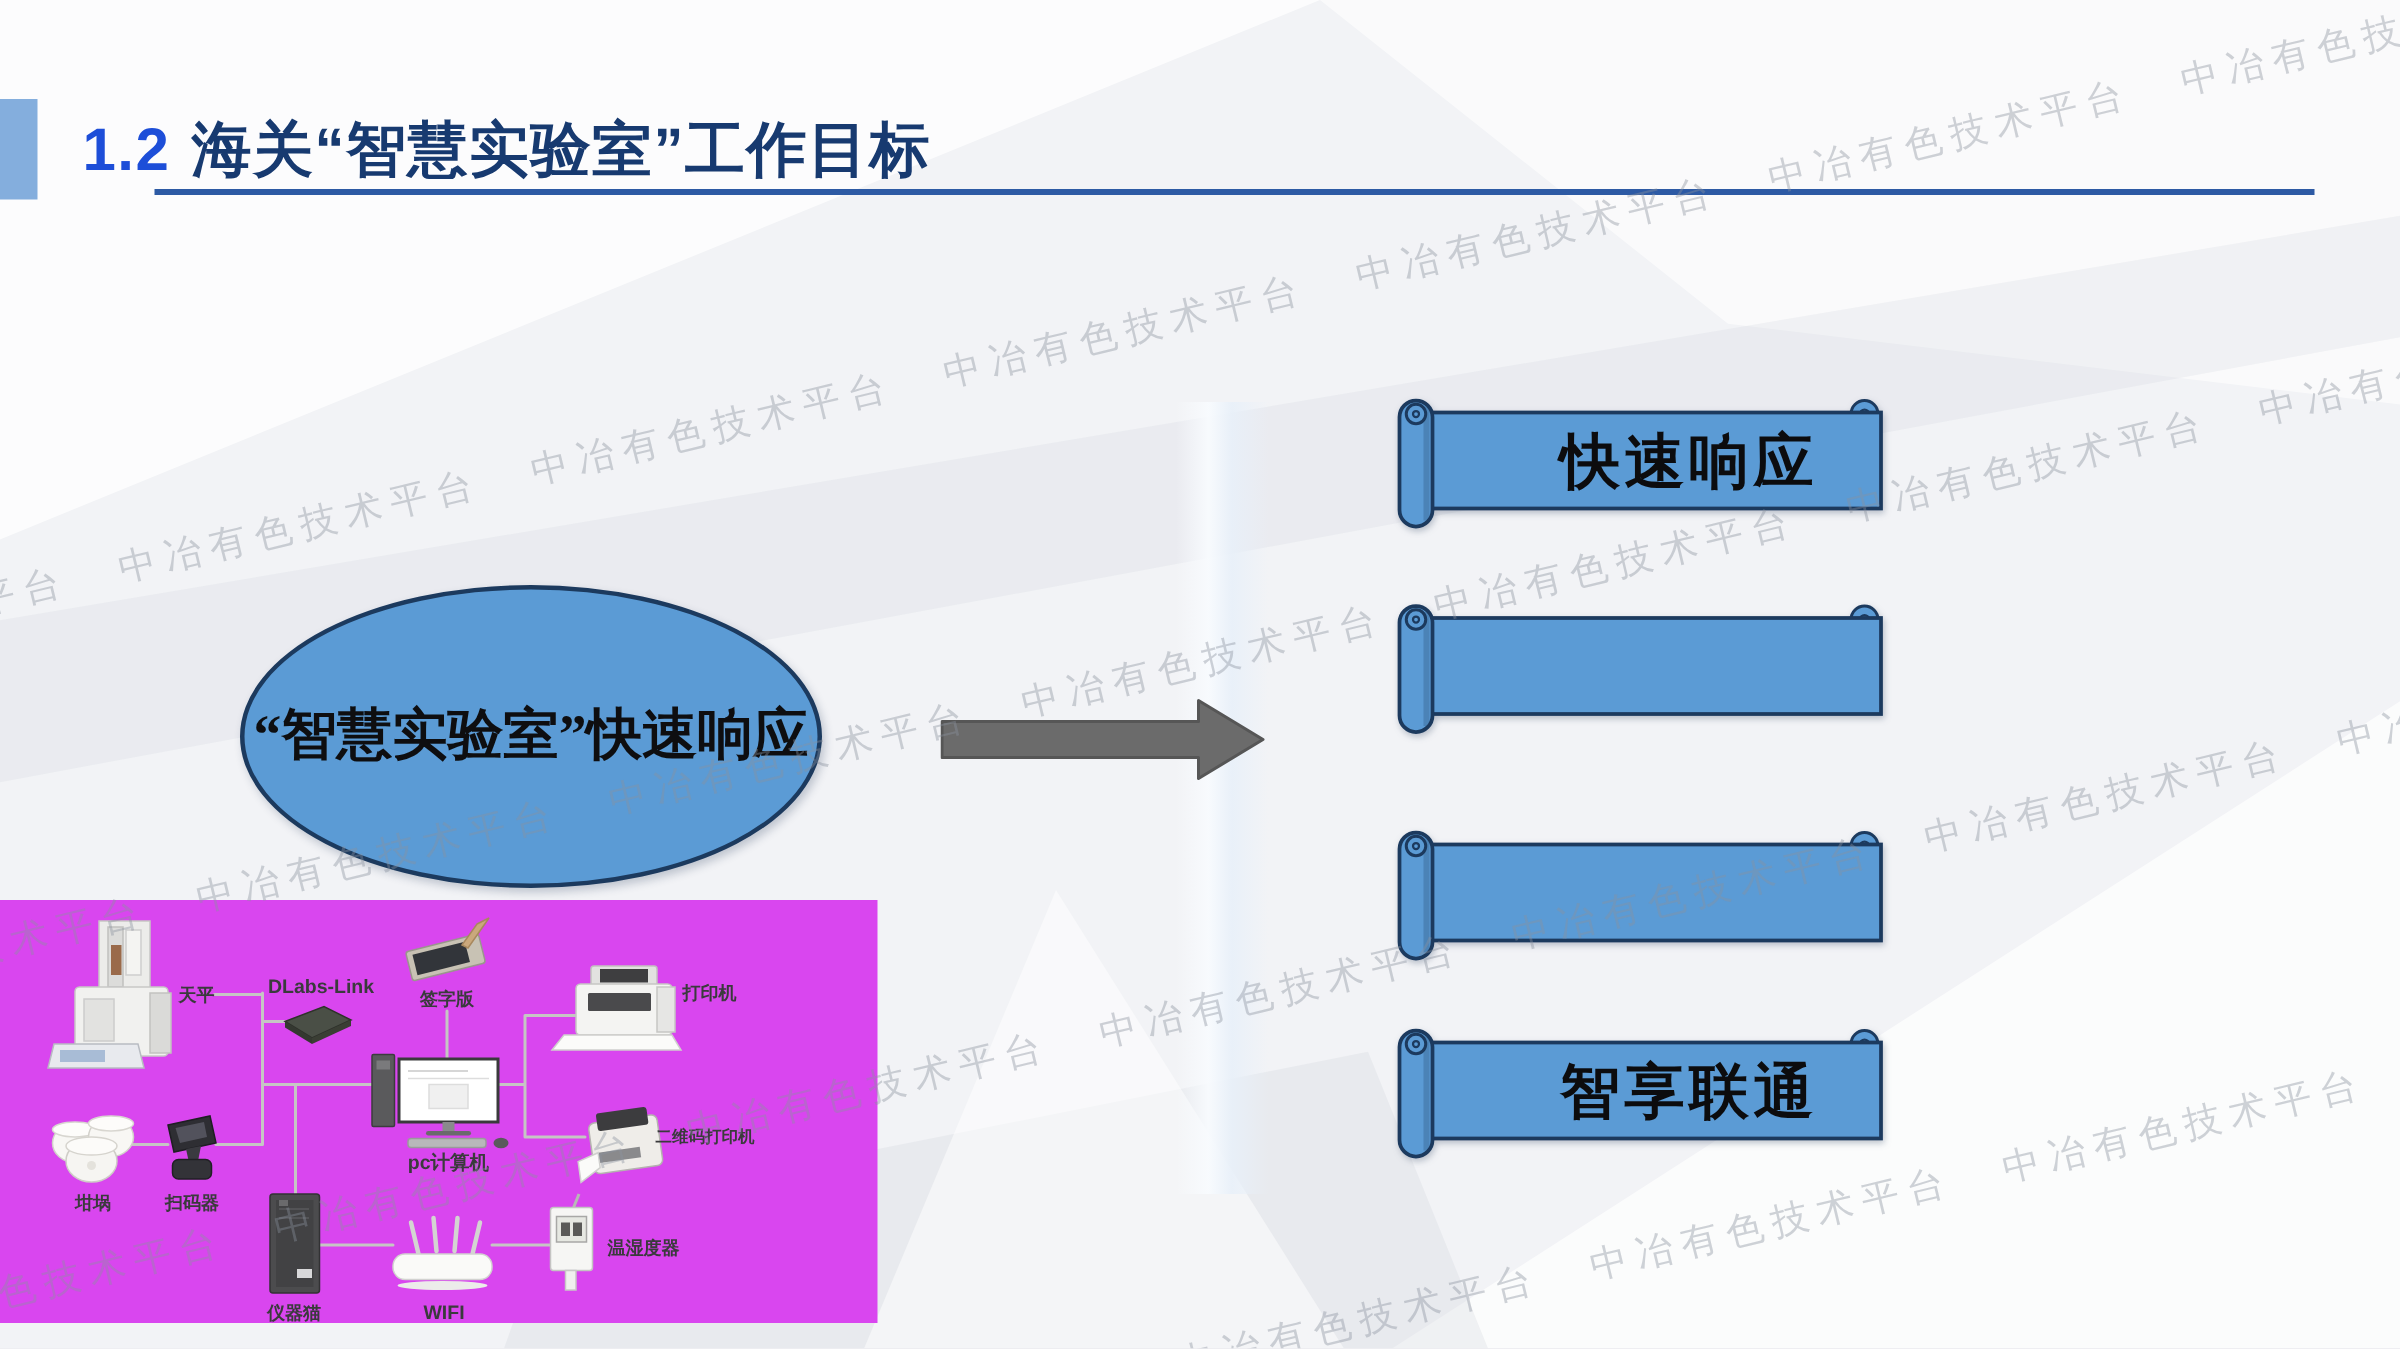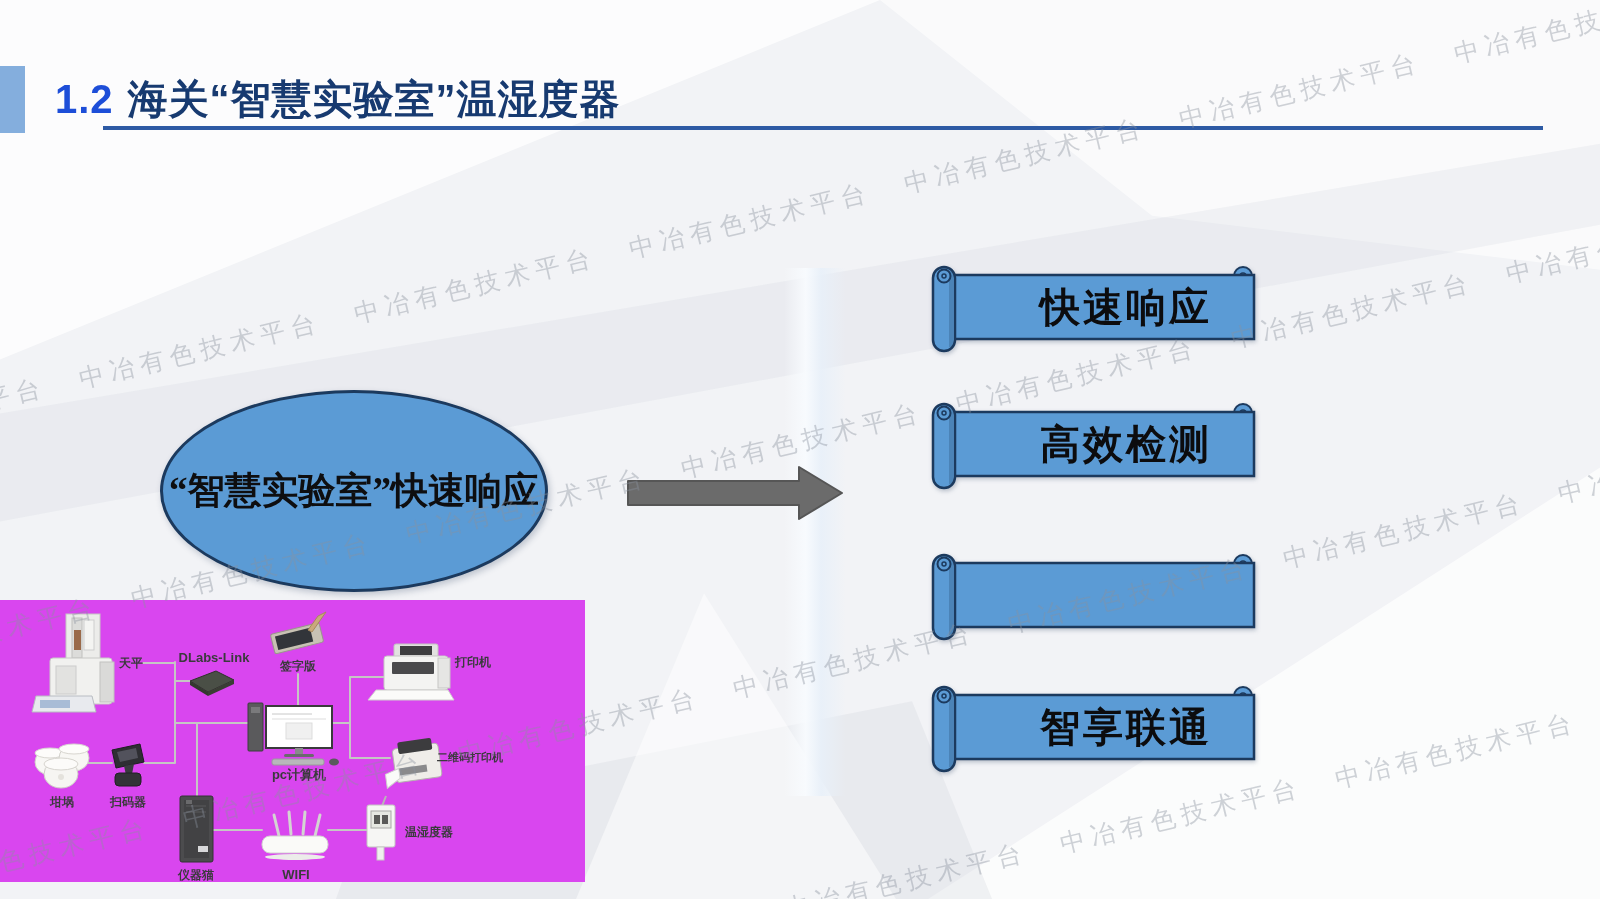--- a/index.html
+++ b/index.html
@@ -78,21 +78,21 @@
   <div class="bgpoly p1"></div>
   <div class="bgpoly p2"></div>
   <div class="bgpoly p3"></div>
   <div class="bgpoly p4"></div>
   <div class="bgpoly p5"></div>
   <div class="bgpoly p6"></div>
   <div class="light-strip"></div>
 
   <div class="left-bar"></div>
   <div class="title">
-    <span class="num">1.2</span><span class="txt">海关“智慧实验室”温湿度器</span>
+    <span class="num">1.2</span><span class="txt">海关“智慧实验室”工作目标</span>
   </div>
   <div class="title-rule"></div>
 
   <div class="ellipse">
     <div class="eline">“智慧实验室”</div>
     <div class="eline">快速响应</div>
   </div>
 
   <div class="arrow">
     <svg width="218" height="54" viewBox="0 0 218 54">
@@ -116,21 +116,20 @@
   <div class="banner b2">
     <svg width="332" height="95" viewBox="0 0 332 95">
       <circle cx="313" cy="14" r="9" fill="#5b9bd5" stroke="#1c3a5e" stroke-width="2"></circle>
       <circle cx="313" cy="14" r="3" fill="none" stroke="#1c3a5e" stroke-width="1.5"></circle>
       <rect x="16" y="13" width="308" height="64" fill="#5b9bd5" stroke="#1c3a5e" stroke-width="2.5"></rect>
       <rect x="3" y="5" width="22" height="84" rx="11" fill="#5b9bd5" stroke="#1c3a5e" stroke-width="2.5"></rect>
       <rect x="19" y="9" width="4" height="76" fill="rgba(28,58,94,0.25)"></rect>
       <circle cx="14" cy="14" r="6.5" fill="#5b9bd5" stroke="#1c3a5e" stroke-width="2"></circle>
       <circle cx="14" cy="14" r="2" fill="none" stroke="#1c3a5e" stroke-width="1.5"></circle>
     </svg>
-    <div class="blabel">高效检测</div>
   </div>
 
   <div class="banner b3">
     <svg width="332" height="95" viewBox="0 0 332 95">
       <circle cx="313" cy="14" r="9" fill="#5b9bd5" stroke="#1c3a5e" stroke-width="2"></circle>
       <circle cx="313" cy="14" r="3" fill="none" stroke="#1c3a5e" stroke-width="1.5"></circle>
       <rect x="16" y="13" width="308" height="64" fill="#5b9bd5" stroke="#1c3a5e" stroke-width="2.5"></rect>
       <rect x="3" y="5" width="22" height="84" rx="11" fill="#5b9bd5" stroke="#1c3a5e" stroke-width="2.5"></rect>
       <rect x="19" y="9" width="4" height="76" fill="rgba(28,58,94,0.25)"></rect>
       <circle cx="14" cy="14" r="6.5" fill="#5b9bd5" stroke="#1c3a5e" stroke-width="2"></circle>

